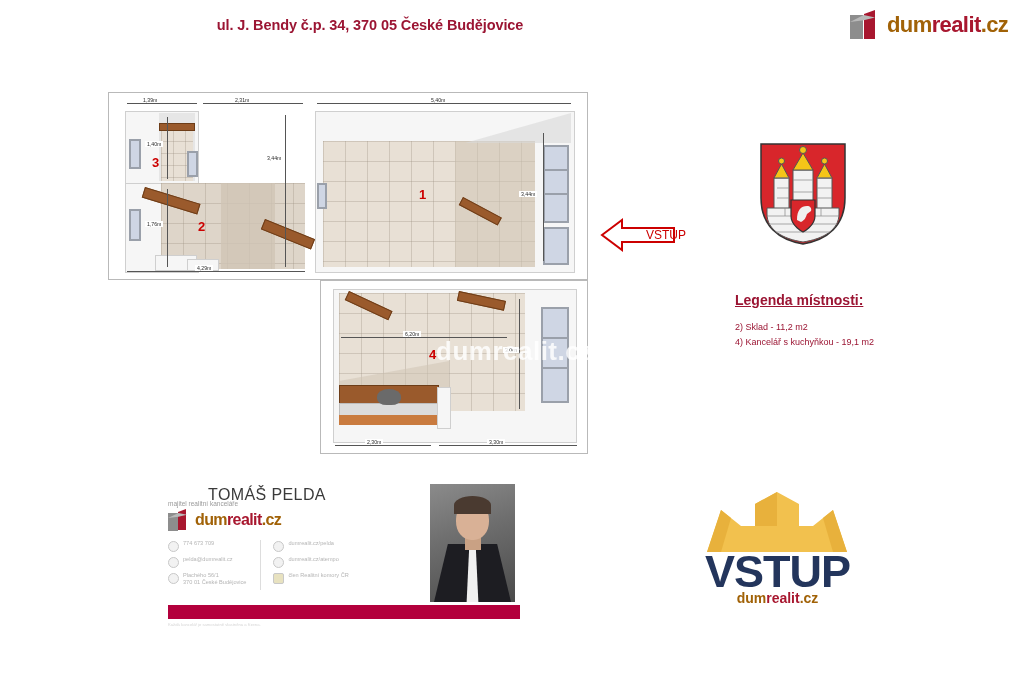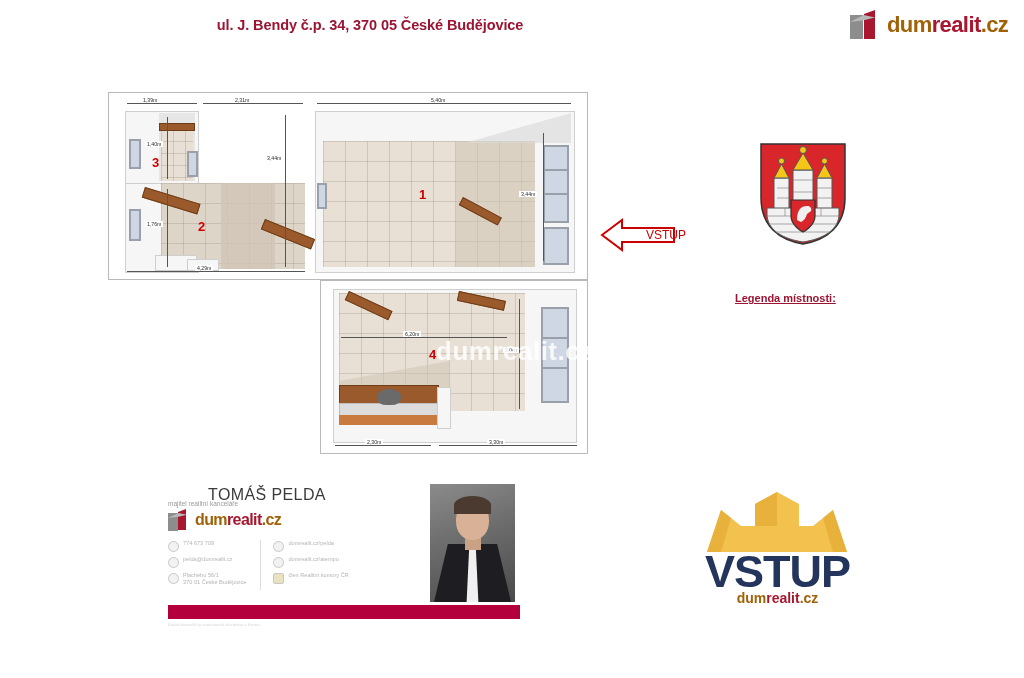--- a/index.html
+++ b/index.html
@@ -61,21 +61,21 @@
 
   
   .watermark{position:absolute;color:rgba(255,255,255,.82);font-size:26px;font-weight:bold;
              letter-spacing:0.5px;pointer-events:none;}
 
   
   #coat-of-arms{left:757px;top:142px;width:92px;height:104px;}
 
   
   #legend{left:735px;top:292px;width:230px;}
-  .legend-title{color:#9b1533;font-size:11px;font-weight:bold;text-decoration:underline;}
+  .legend-title{color:#9b1533;font-size:14px;font-weight:bold;text-decoration:underline;}
   .legend-list{margin-top:12px;}
   .legend-item{color:#9b1533;font-size:9px;line-height:14.5px;}
 
   
   #contact-card{left:160px;top:480px;width:370px;height:150px;}
   .agent-name{position:absolute;left:8px;top:6px;color:#3a3a3a;font-size:16px;font-weight:normal;letter-spacing:.4px;margin-left:40px;}
   .agent-role{position:absolute;left:8px;top:20px;color:#9a9a9a;font-size:6.5px;}
   #card-logo{position:absolute;left:8px;top:29px;display:flex;align-items:center;gap:5px;}
   #card-logo .brand-mark{width:22px;height:22px;}
   #card-logo .bm-left{width:10px;height:18px;top:4px;}
@@ -279,20 +279,22 @@
     </g>
 
     <path d="M34 58 H58 V74 C58 84 46 90 46 90 C46 90 34 84 34 74 Z" fill="#d8262b" stroke="#333" stroke-width="1.2"></path>
     <path d="M40 78 C40 68 44 64 50 64 C53 64 55 66 54 69 L50 72 C49 75 48 78 44 80 Z" fill="#f0f0f0"></path>
   </svg>
 </div>
 
 <div class="abs" id="legend">
   <div class="legend-title">Legenda místnosti:</div>
   <div class="legend-list">
+    <div class="legend-item">2) Sklad - 11,2 m2</div>
+    <div class="legend-item">4) Kancelář s kuchyňkou - 19,1 m2</div>
   </div>
 </div>
 
 <div class="abs" id="contact-card">
   <div class="agent-name">TOMÁŠ PELDA</div>
   <div class="agent-role">majitel realitní kanceláře</div>
 
   <div id="card-logo">
     <div class="brand-mark">
       <div class="bm-left"></div>

